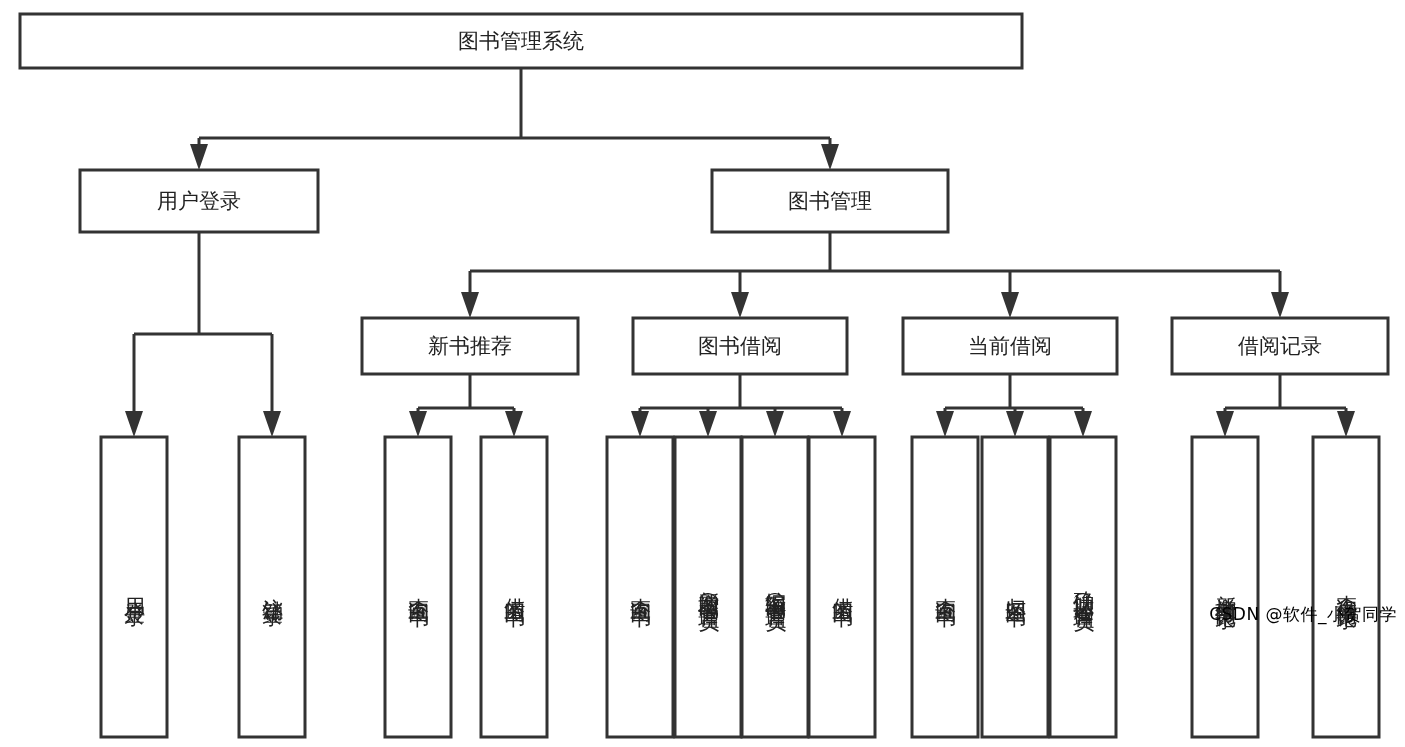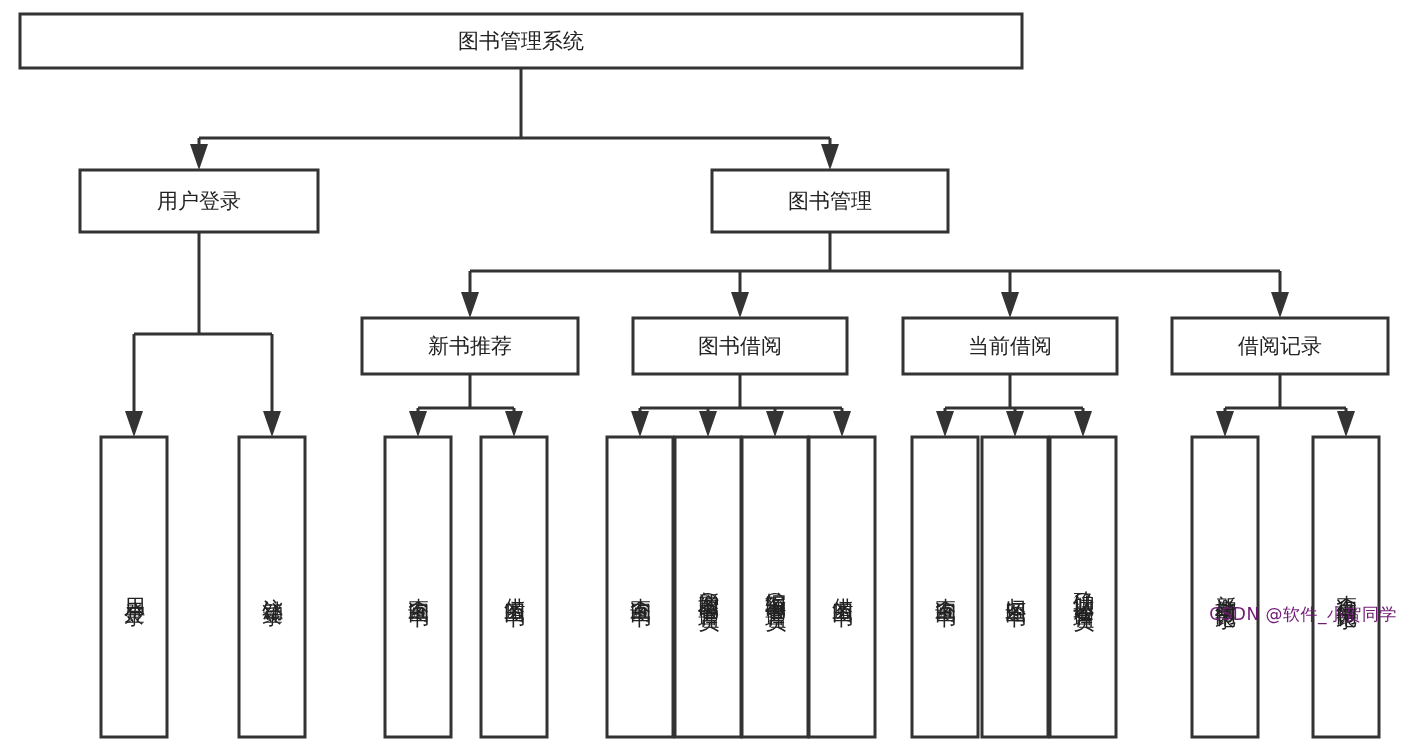--- a/index.html
+++ b/index.html
@@ -64,21 +64,21 @@
     letter-spacing: 3px;
     color: #222222;
     white-space: nowrap;
   }
   .watermark {
     position: absolute;
     right: 8px;
     bottom: 6px;
     font-family: "DejaVu Sans", "Liberation Sans", sans-serif;
     font-size: 17px;
-    color: #701a75;
+    color: #000000;
     letter-spacing: 0.5px;
     user-select: none;
   }
 </style>
 </head>
 <body>
 
 <div id="diagram-root">
   <svg class="diagram-canvas" viewBox="0 0 1405 747" xmlns="http://www.w3.org/2000/svg">
     <g id="connector-layer">

